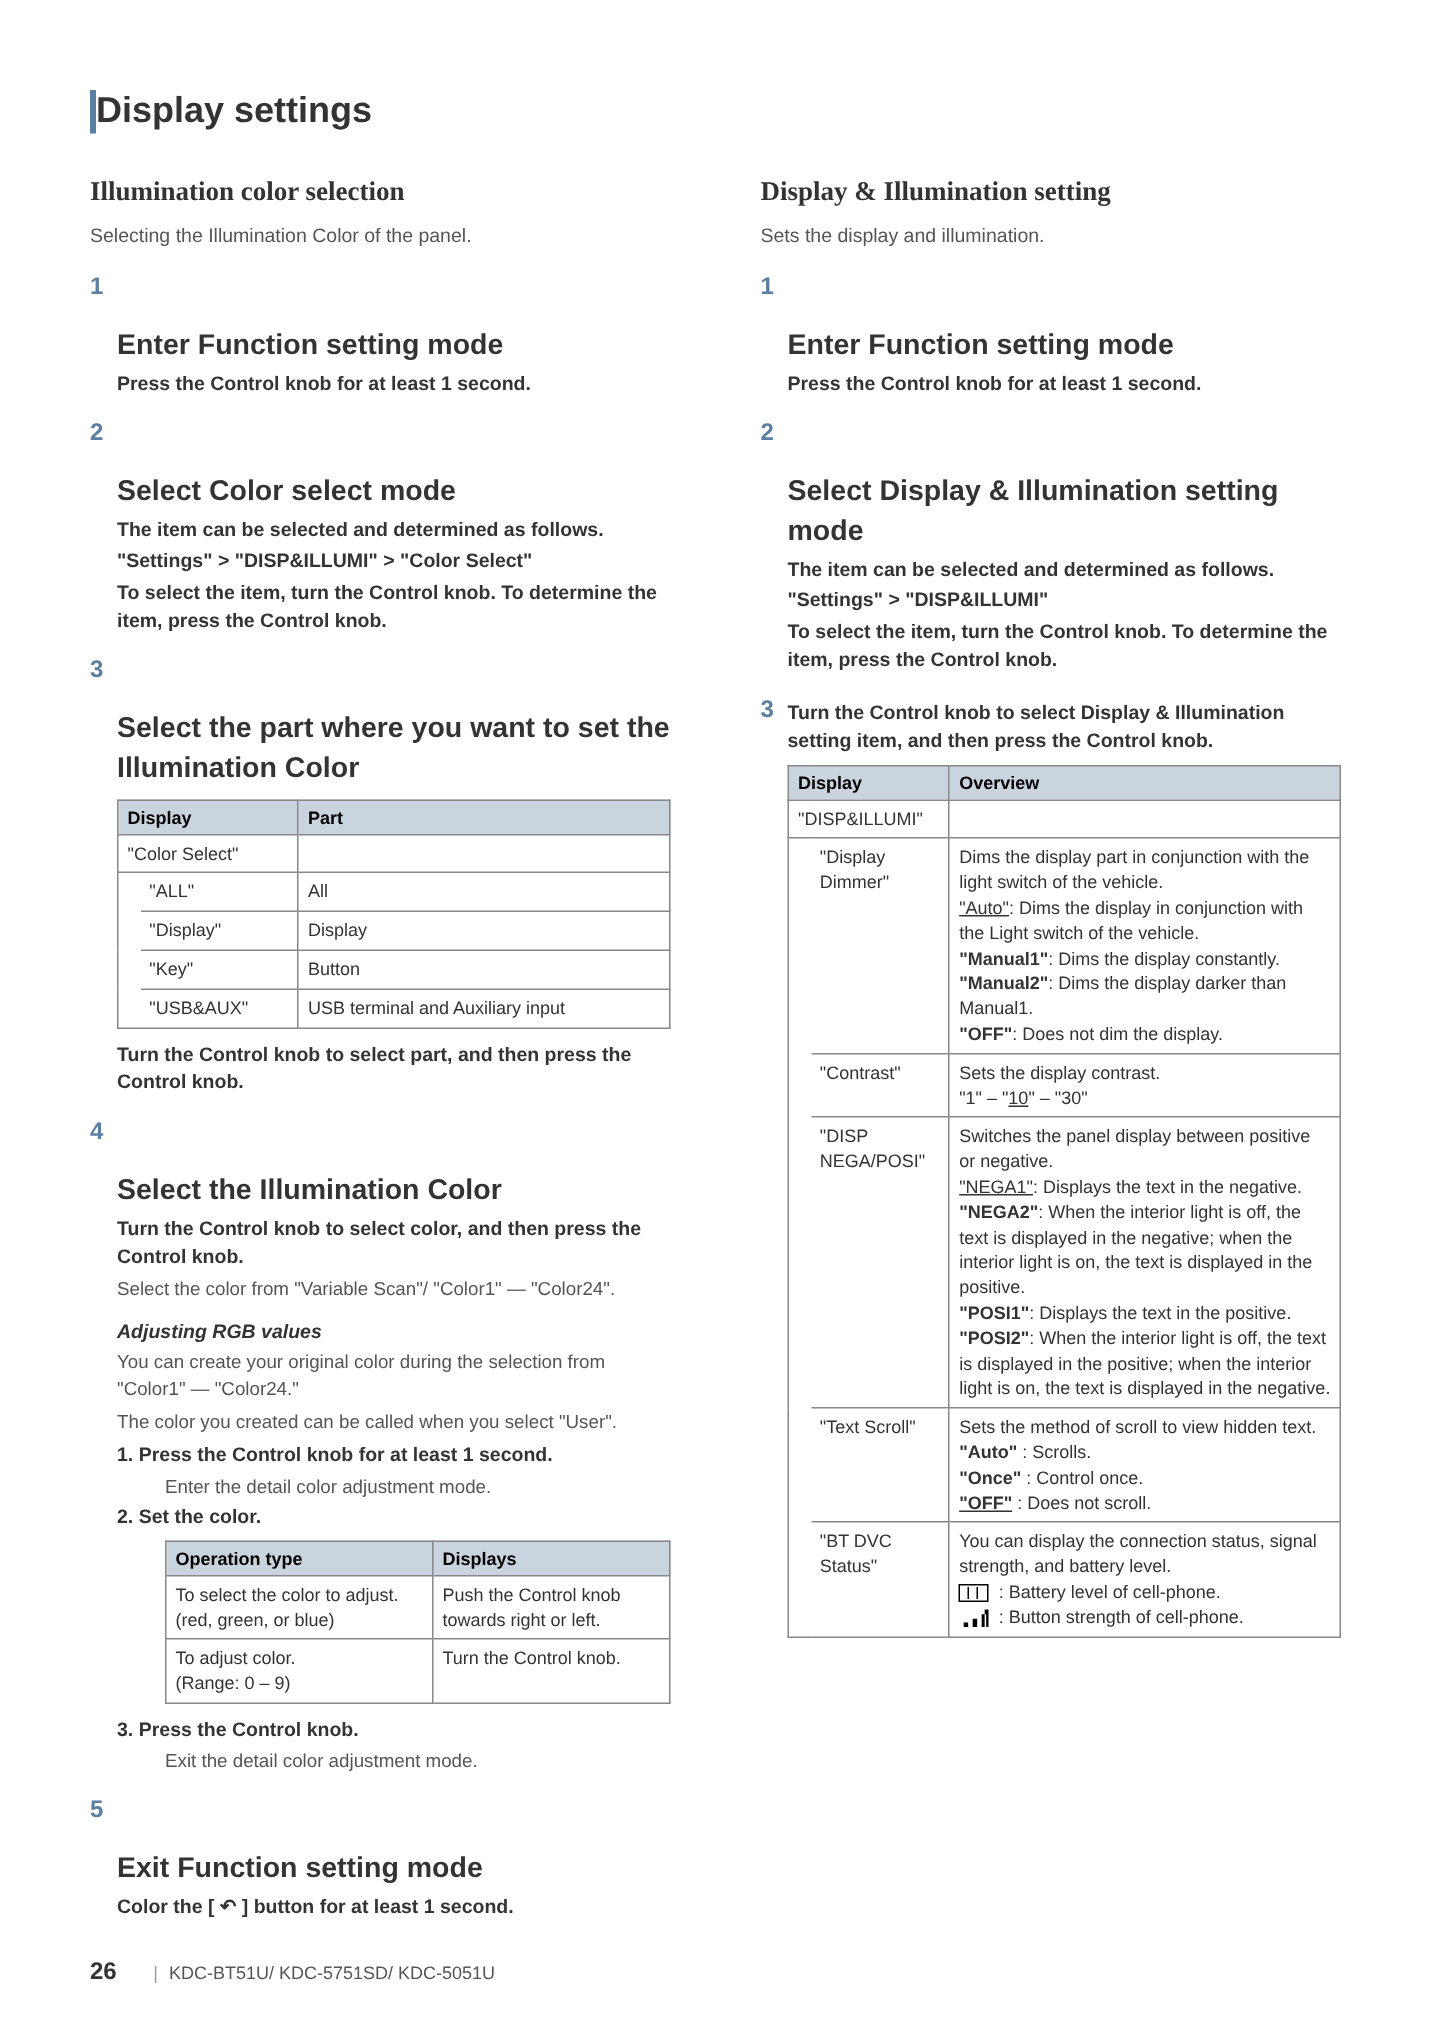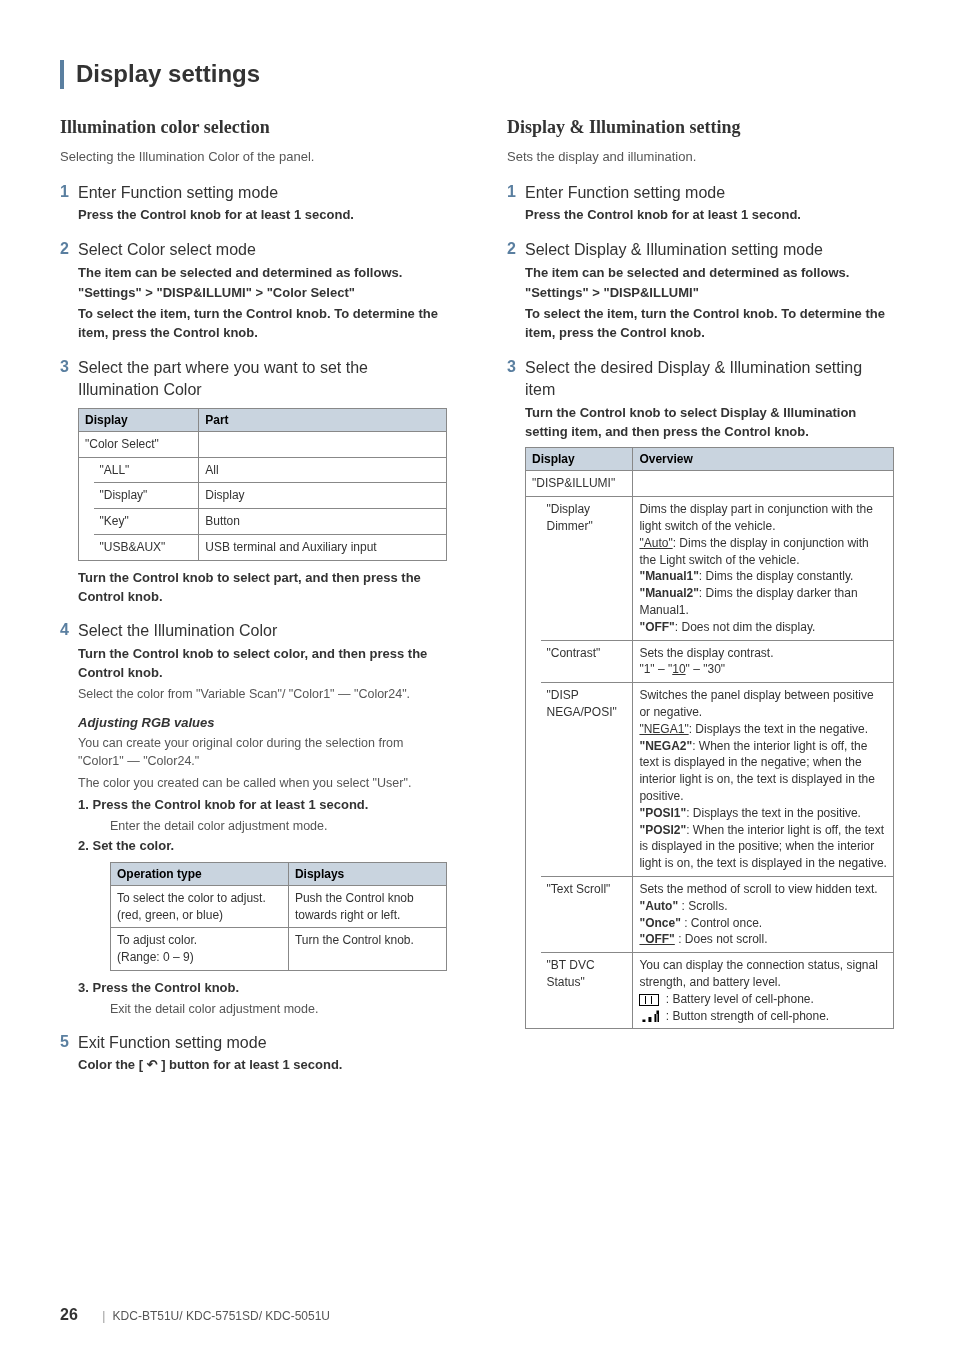--- a/index.html
+++ b/index.html
@@ -11,21 +11,21 @@
     width: 954px;
     height: 1354px;
     position: relative;
     padding: 60px 60px 40px 60px;
   }
   .page-title {
     font-size: 24px;
     font-weight: bold;
     color: #333;
     border-left: 4px solid #5a7fa0;
-    padding-left: 12px;
+    padding-left: 0;
     margin-bottom: 28px;
     line-height: 1.2;
   }
   .columns {
     display: flex;
     gap: 60px;
   }
   .col { flex: 1; }
   .section-heading {
     font-family: Georgia, "Times New Roman", serif;
@@ -48,24 +48,25 @@
   .step-num {
     font-weight: bold;
     color: #5a7fa0;
     font-size: 16px;
     width: 18px;
     flex-shrink: 0;
     line-height: 1.3;
   }
   .step-body { flex: 1; }
   .step-head {
-    font-weight: normal;
-    font-size: 16px;
+    font-weight: bold;
+    font-size: 19px;
     color: #333;
     line-height: 1.4;
+    margin-top: 36px;
   }
   .step-sub {
     font-weight: bold;
     font-size: 13px;
     color: #333;
     line-height: 1.45;
     margin-top: 2px;
   }
   .step-note {
     font-size: 12.5px;
@@ -301,21 +302,20 @@
           <span class="gt"> &gt; </span>
           <span>"DISP&amp;ILLUMI"</span>
         </div>
         <div class="step-sub">To select the item, turn the Control knob. To determine the item, press the Control knob.</div>
       </div>
     </div>
 
     <div class="step">
       <div class="step-num">3</div>
       <div class="step-body">
-        <div class="step-head">Select the desired Display &amp; Illumination setting item</div>
         <div class="step-sub">Turn the Control knob to select Display &amp; Illumination setting item, and then press the Control knob.</div>
 
         <table>
           <tbody>
               <tr>
             <th colspan="2">Display</th>
             <th>Overview</th>
           </tr>
           <tr>
                 <td colspan="2">"DISP&amp;ILLUMI"</td>

